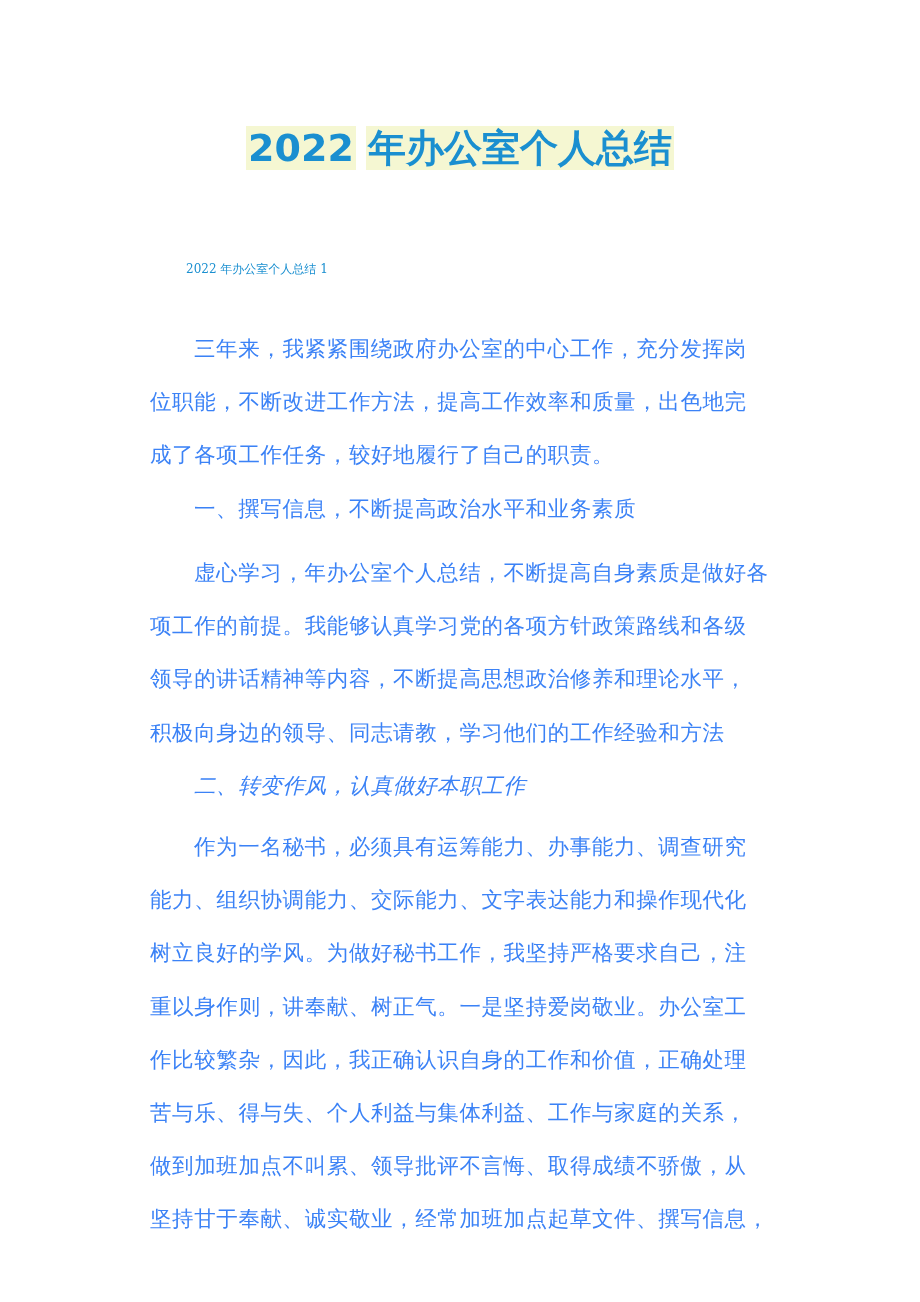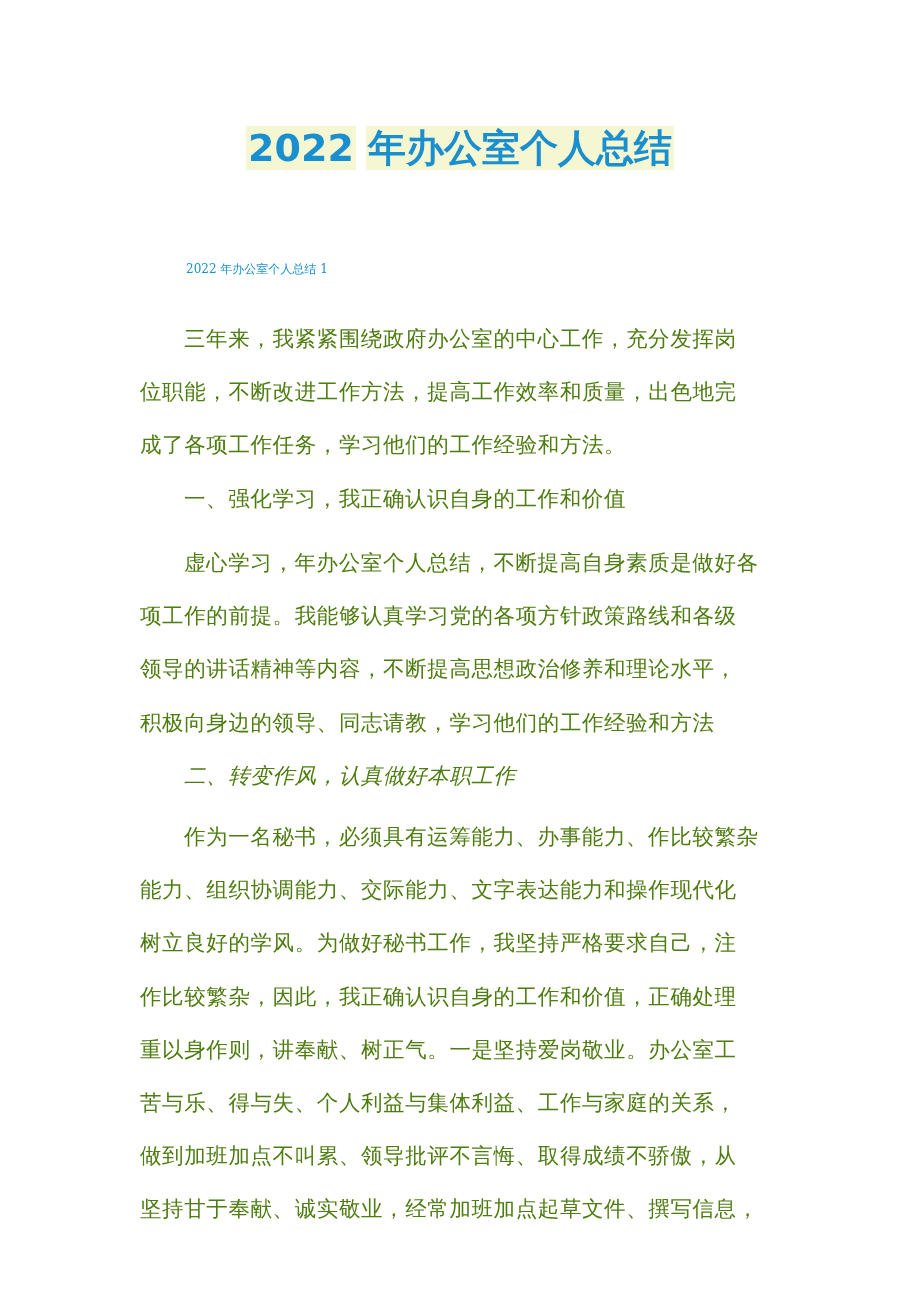--- a/index.html
+++ b/index.html
@@ -52,22 +52,22 @@
       color: #1a8fd0;
       white-space: nowrap;
     }
     .para {
       position: absolute;
       left: 140px;
       width: 640px;
       font-size: 21.5px;
       line-height: 53.2px;
       letter-spacing: 0.6px;
-      color: #4d7c0f;
-      margin: 0;
+      color: #3b82f6;
+      margin: 10px;
     }
     .para .line {
       display: block;
       white-space: nowrap;
     }
     .para .line.indent {
       padding-left: 44px;
     }
   </style>
 </head>
@@ -77,42 +77,42 @@
 
   <div class="title">
     <span class="hl">2022</span><span class="gap"></span><span class="hl">年办公室个人总结</span>
   </div>
 
   <div class="subtitle">2022 年办公室个人总结 1</div>
 
   <p class="para" style="top: 312px;">
     <span class="line indent">三年来，我紧紧围绕政府办公室的中心工作，充分发挥岗</span>
     <span class="line">位职能，不断改进工作方法，提高工作效率和质量，出色地完</span>
-    <span class="line">成了各项工作任务，学习他们的工作经验和方法。</span>
+    <span class="line">成了各项工作任务，较好地履行了自己的职责。</span>
   </p>
 
   <p class="para" style="top: 472px;">
-    <span class="line indent">一、强化学习，我正确认识自身的工作和价值</span>
+    <span class="line indent">一、撰写信息，不断提高政治水平和业务素质</span>
   </p>
 
   <p class="para" style="top: 536px;">
     <span class="line indent">虚心学习，年办公室个人总结，不断提高自身素质是做好各</span>
     <span class="line">项工作的前提。我能够认真学习党的各项方针政策路线和各级</span>
     <span class="line">领导的讲话精神等内容，不断提高思想政治修养和理论水平，</span>
     <span class="line">积极向身边的领导、同志请教，学习他们的工作经验和方法</span>
   </p>
 
   <p class="para" style="top: 749px; font-style: italic;">
     <span class="line indent">二、转变作风，认真做好本职工作</span>
   </p>
 
   <p class="para" style="top: 810px;">
-    <span class="line indent">作为一名秘书，必须具有运筹能力、办事能力、作比较繁杂</span>
+    <span class="line indent">作为一名秘书，必须具有运筹能力、办事能力、调查研究</span>
     <span class="line">能力、组织协调能力、交际能力、文字表达能力和操作现代化</span>
     <span class="line">树立良好的学风。为做好秘书工作，我坚持严格要求自己，注</span>
+    <span class="line">重以身作则，讲奉献、树正气。一是坚持爱岗敬业。办公室工</span>
     <span class="line">作比较繁杂，因此，我正确认识自身的工作和价值，正确处理</span>
-    <span class="line">重以身作则，讲奉献、树正气。一是坚持爱岗敬业。办公室工</span>
     <span class="line">苦与乐、得与失、个人利益与集体利益、工作与家庭的关系，</span>
     <span class="line">做到加班加点不叫累、领导批评不言悔、取得成绩不骄傲，从</span>
     <span class="line">坚持甘于奉献、诚实敬业，经常加班加点起草文件、撰写信息，</span>
   </p>
 
 </div>
 
 </body></html>

